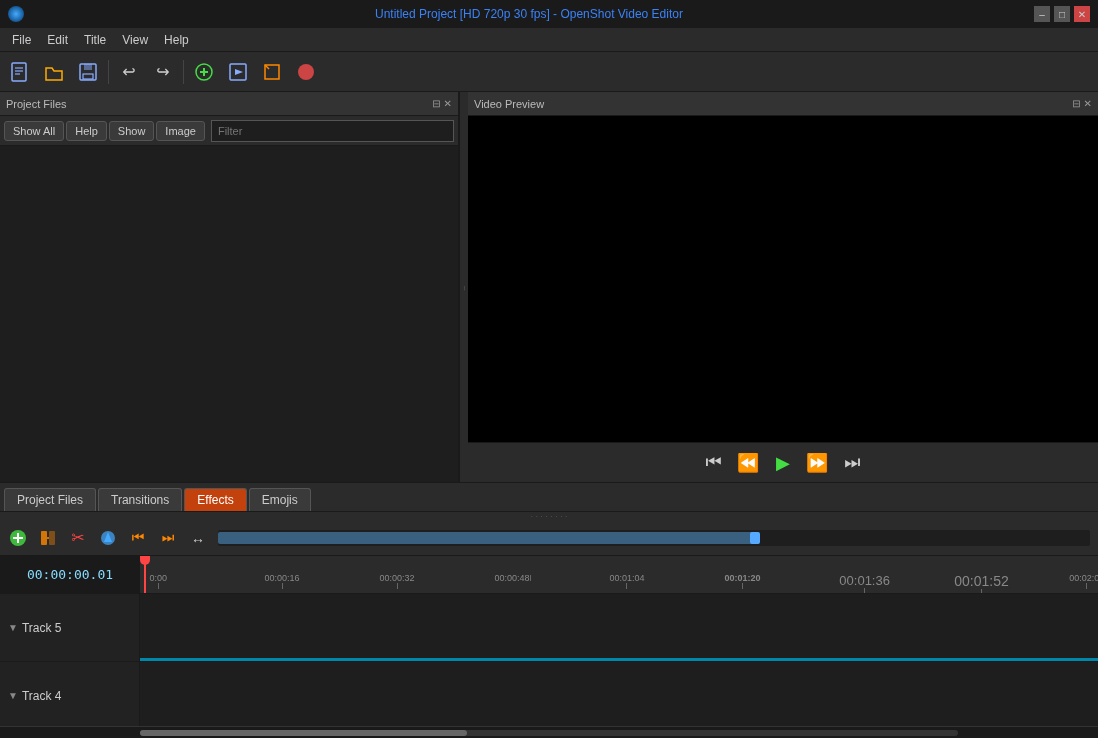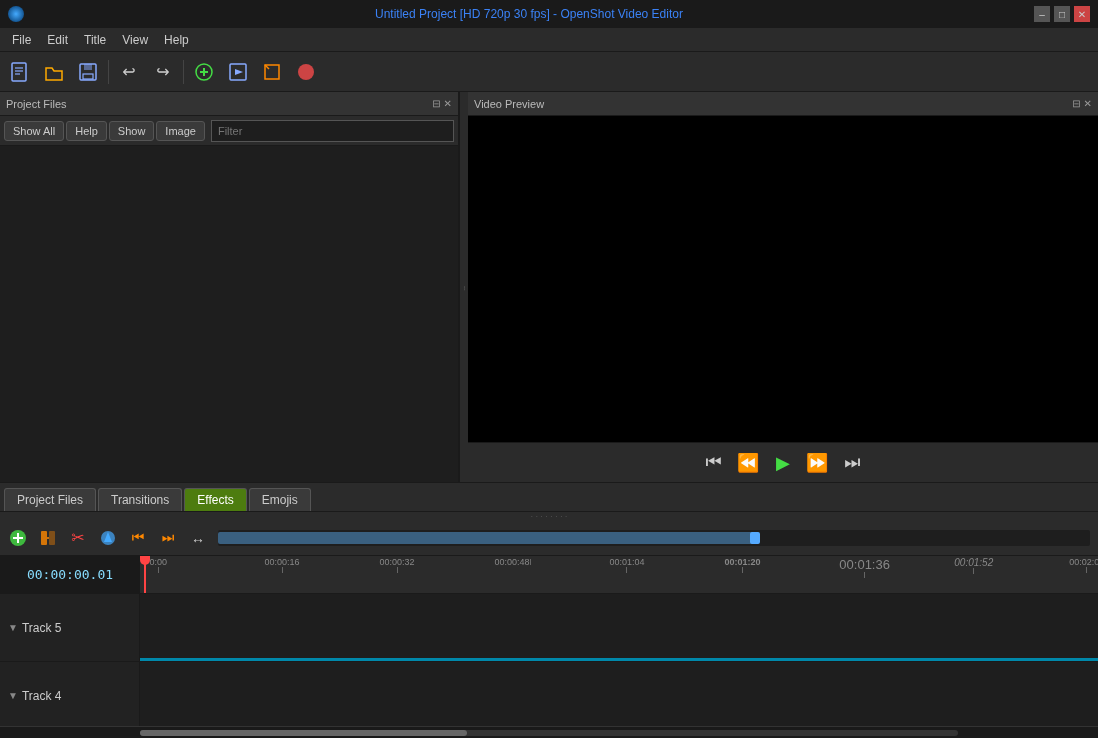--- a/index.html
+++ b/index.html
@@ -224,21 +224,21 @@
       background: #3a3a3a;
       border: 1px solid #555;
       border-bottom: none;
       border-radius: 3px 3px 0 0;
       cursor: pointer;
       color: #ccc;
       font-size: 12px;
       margin-right: 2px;
     }
     .bottom-tab.active {
-      background: #4d7c0f;
+      background: #c2410c;
       color: #fff;
     }
 
     
     .resize-handle-horizontal {
       height: 8px;
       background: #2b2b2b;
       cursor: row-resize;
       display: flex;
       align-items: center;
@@ -577,21 +577,21 @@
       <div class="timeline-ruler">
         <div class="ruler-time-display">
           <span>00:00:00.01</span>
         </div>
         <div class="ruler-marks">
 
           <div class="playhead" style="left:4px;">
             <div class="playhead-top"></div>
           </div>
 
-          <div style="position:absolute;bottom:16px;left:0;right:0;height:20px;">
+          <div style="position:absolute;bottom:0;left:0;right:0;height:20px;">
             <div style="position:absolute;left:1%;display:flex;flex-direction:column;align-items:center;">
               <span style="font-size:9px;color:#888;white-space:nowrap;">0:00</span>
               <div style="width:1px;height:6px;background:#666;"></div>
             </div>
             <div style="position:absolute;left:13%;display:flex;flex-direction:column;align-items:center;">
               <span style="font-size:9px;color:#888;white-space:nowrap;">00:00:16</span>
               <div style="width:1px;height:6px;background:#666;"></div>
             </div>
             <div style="position:absolute;left:25%;display:flex;flex-direction:column;align-items:center;">
               <span style="font-size:9px;color:#888;white-space:nowrap;">00:00:32</span>
@@ -607,21 +607,21 @@
             </div>
             <div style="position:absolute;left:61%;display:flex;flex-direction:column;align-items:center;">
               <span style="font-size:9px;color:#888;white-space:nowrap;font-weight:bold;">00:01:20</span>
               <div style="width:1px;height:6px;background:#666;"></div>
             </div>
             <div style="position:absolute;left:73%;display:flex;flex-direction:column;align-items:center;">
               <span style="font-size:13px;color:#888;white-space:nowrap;">00:01:36</span>
               <div style="width:1px;height:6px;background:#666;"></div>
             </div>
             <div style="position:absolute;left:85%;display:flex;flex-direction:column;align-items:center;">
-              <span style="font-size:10px;color:#888;white-space:nowrap;font-style:italic;">00:01:52</span>
+              <span style="font-size:14px;color:#888;white-space:nowrap;">00:01:52</span>
               <div style="width:1px;height:6px;background:#666;"></div>
             </div>
             <div style="position:absolute;left:97%;display:flex;flex-direction:column;align-items:center;">
               <span style="font-size:9px;color:#888;white-space:nowrap;">00:02:08</span>
               <div style="width:1px;height:6px;background:#666;"></div>
             </div>
           </div>
         </div>
       </div>
 

